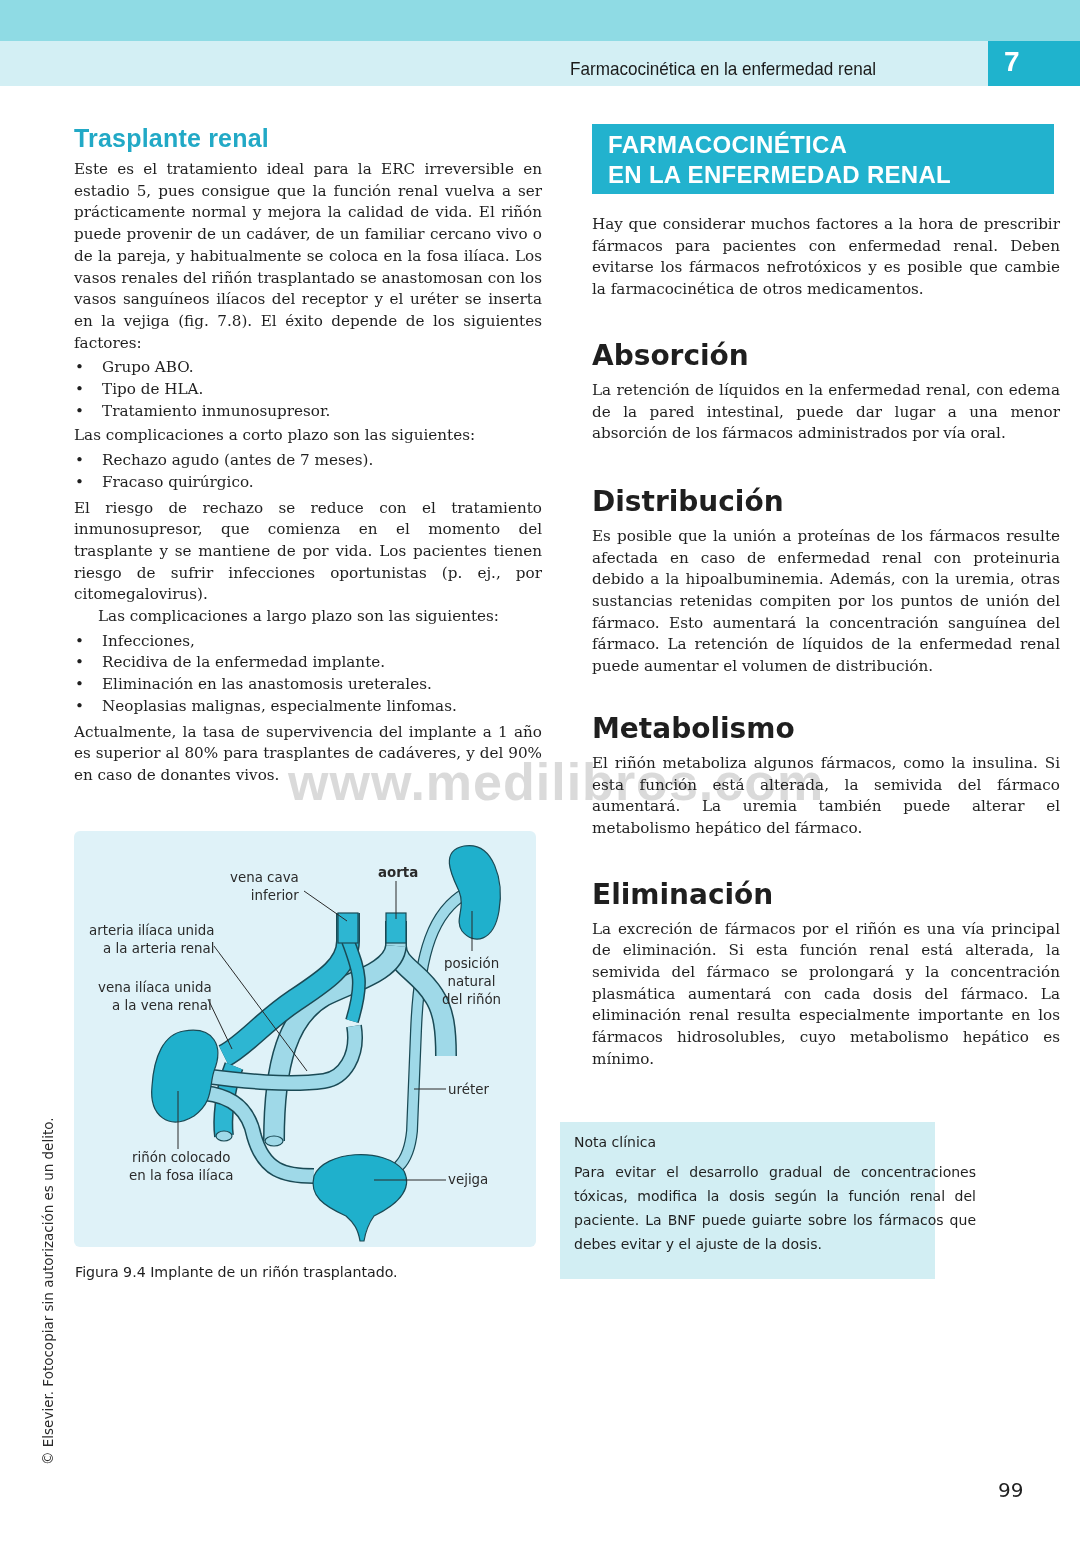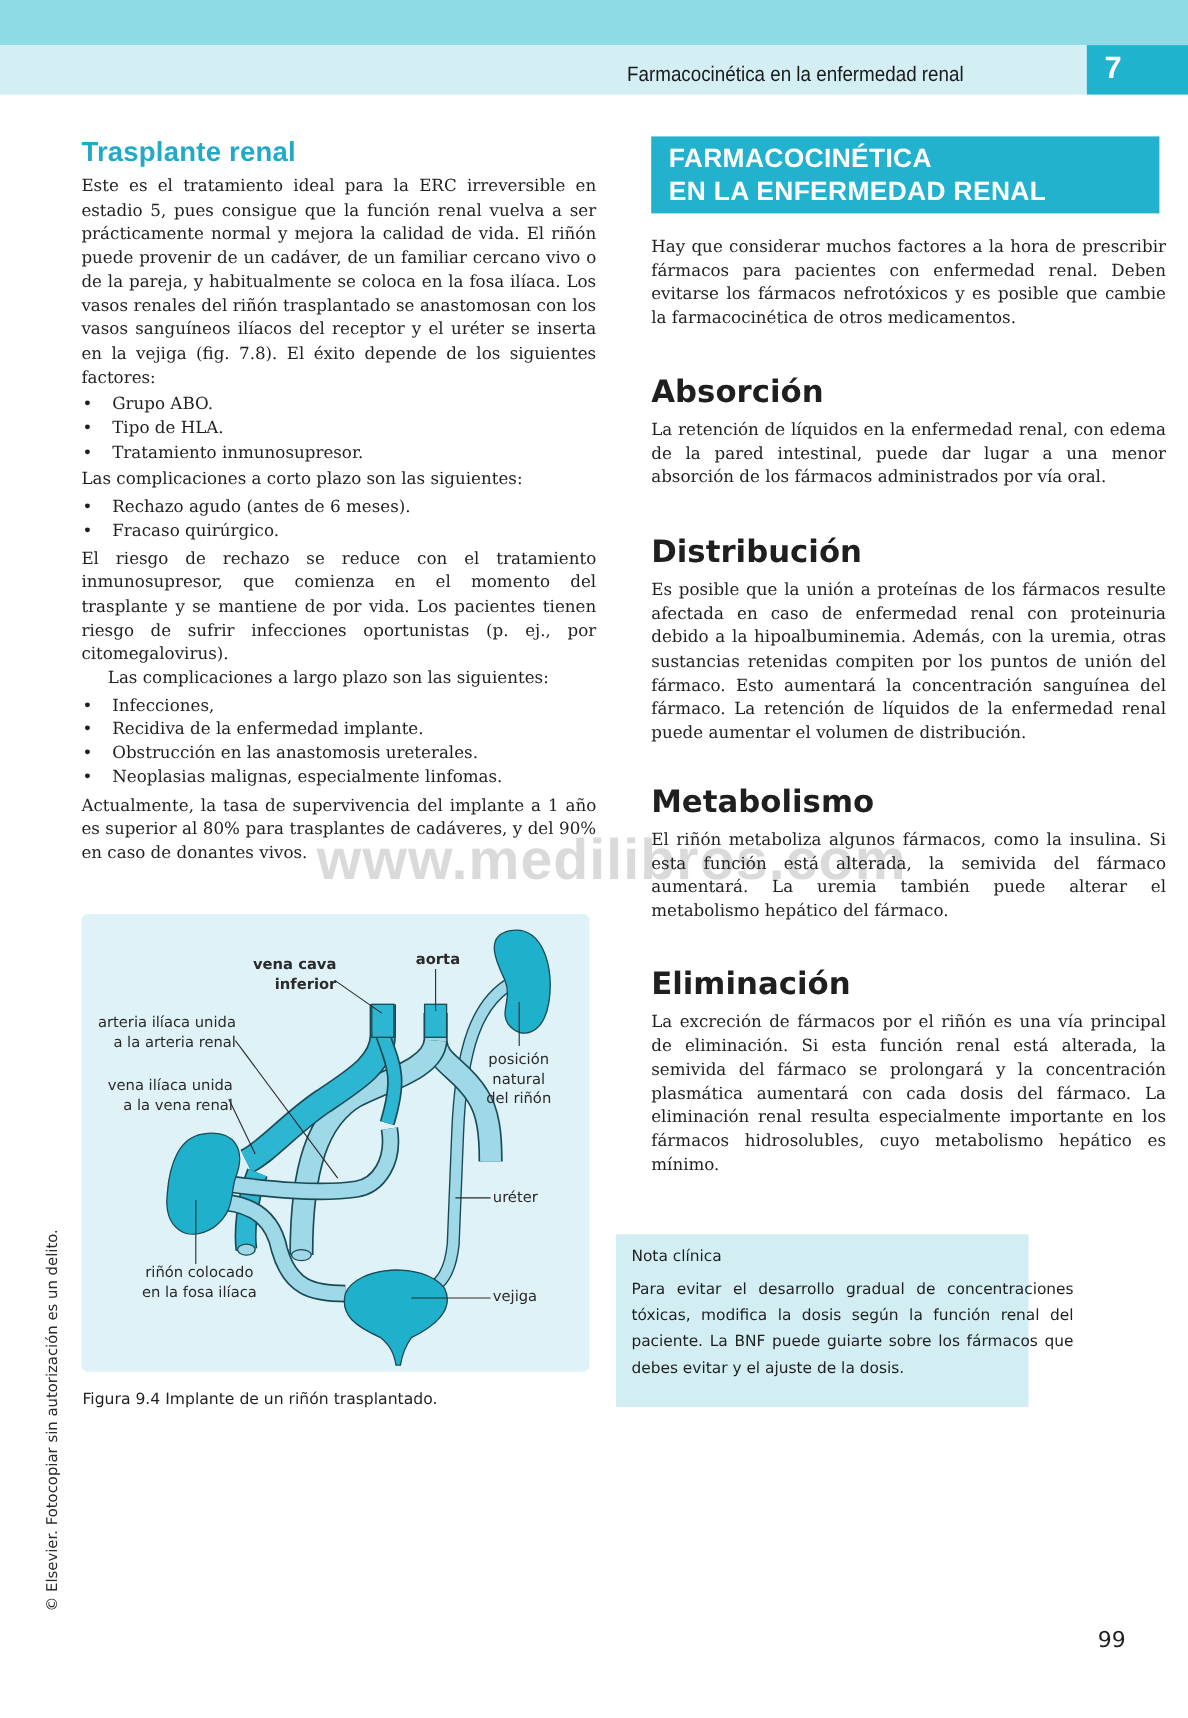--- a/index.html
+++ b/index.html
@@ -51,29 +51,29 @@
 <div class="col-left">
   <h2 class="h-teal">Trasplante renal</h2>
   <p class="body">Este es el tratamiento ideal para la ERC irreversible en estadio 5, pues consigue que la función renal vuelva a ser prácticamente normal y mejora la calidad de vida. El riñón puede provenir de un cadáver, de un familiar cercano vivo o de la pareja, y habitualmente se coloca en la fosa ilíaca. Los vasos renales del riñón trasplantado se anastomosan con los vasos sanguíneos ilíacos del receptor y el uréter se inserta en la vejiga (fig. 7.8). El éxito depende de los siguientes factores:</p>
   <ul class="bullets">
     <li>Grupo ABO.</li>
     <li>Tipo de HLA.</li>
     <li>Tratamiento inmunosupresor.</li>
   </ul>
   <p class="body">Las complicaciones a corto plazo son las siguientes:</p>
   <ul class="bullets gap4">
-    <li>Rechazo agudo (antes de 6 meses).</li>
+    <li>Rechazo agudo (antes de 7 meses).</li>
     <li>Fracaso quirúrgico.</li>
   </ul>
   <p class="body gap4">El riesgo de rechazo se reduce con el tratamiento inmunosupresor, que comienza en el momento del trasplante y se mantiene de por vida. Los pacientes tienen riesgo de sufrir infecciones oportunistas (p. ej., por citomegalovirus).</p>
   <p class="body indent">Las complicaciones a largo plazo son las siguientes:</p>
   <ul class="bullets gap4">
     <li>Infecciones,</li>
     <li>Recidiva de la enfermedad implante.</li>
-    <li>Obstrucción en las anastomosis ureterales.</li>
+    <li>Eliminación en las anastomosis ureterales.</li>
     <li>Neoplasias malignas, especialmente linfomas.</li>
   </ul>
   <p class="body gap4">Actualmente, la tasa de supervivencia del implante a 1 año es superior al 80% para trasplantes de cadáveres, y del 90% en caso de donantes vivos.</p>
 </div>
 
 <div class="watermark">www.medilibros.com</div>
 
 <div class="figure-box">
   <svg width="462" height="416" viewBox="0 0 462 416">
     <g stroke="#1a4a55" stroke-width="1.2">
@@ -116,21 +116,21 @@
       <line x1="230" y1="60" x2="273" y2="90"></line>
       <line x1="322" y1="50" x2="322" y2="88"></line>
       <line x1="140" y1="115" x2="233" y2="240"></line>
       <line x1="134" y1="168" x2="158" y2="218"></line>
       <line x1="398" y1="80" x2="398" y2="120"></line>
       <line x1="340" y1="258" x2="372" y2="258"></line>
       <line x1="104" y1="260" x2="104" y2="318"></line>
       <line x1="300" y1="349" x2="372" y2="349"></line>
     </g>
   </svg>
-  <div class="fig-label" style="left:156px; top:38px; text-align:right; white-space:pre;font-weight:bold;">vena cava
+  <div class="fig-label" style="left:156px; top:38px; text-align:right; white-space:pre;">vena cava
 inferior</div>
   <div class="fig-label" style="left:304px; top:33px;font-weight:bold;">aorta</div>
   <div class="fig-label" style="left:15px; top:91px; text-align:right; white-space:pre;">arteria ilíaca unida
 a la arteria renal</div>
   <div class="fig-label" style="left:24px; top:148px; text-align:right; white-space:pre;">vena ilíaca unida
 a la vena renal</div>
   <div class="fig-label" style="left:368px; top:124px; text-align:center; white-space:pre;">posición
 natural
 del riñón</div>
   <div class="fig-label" style="left:374px; top:250px;">uréter</div>

